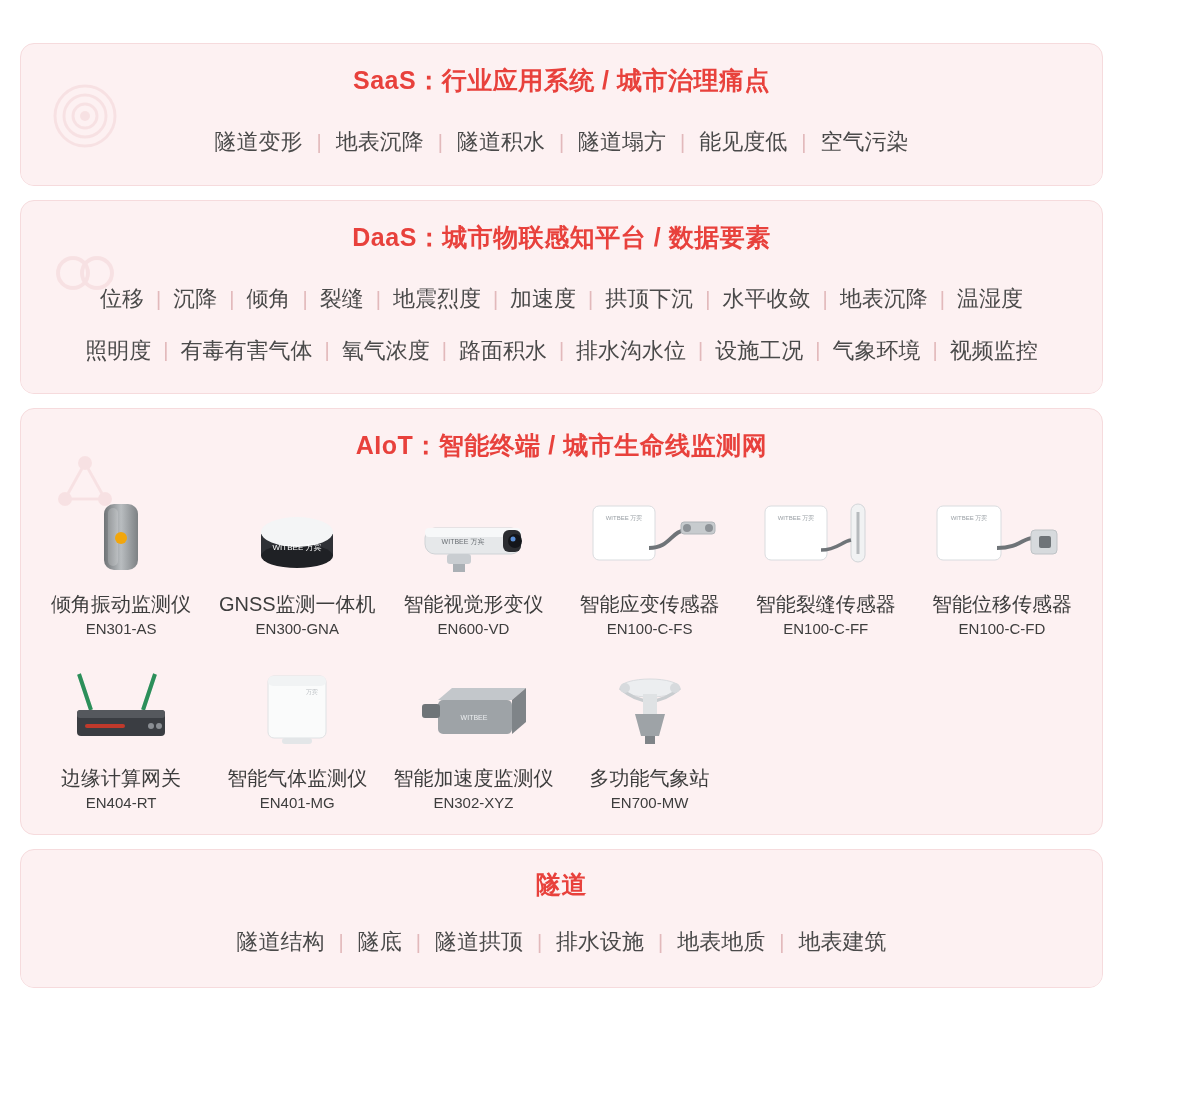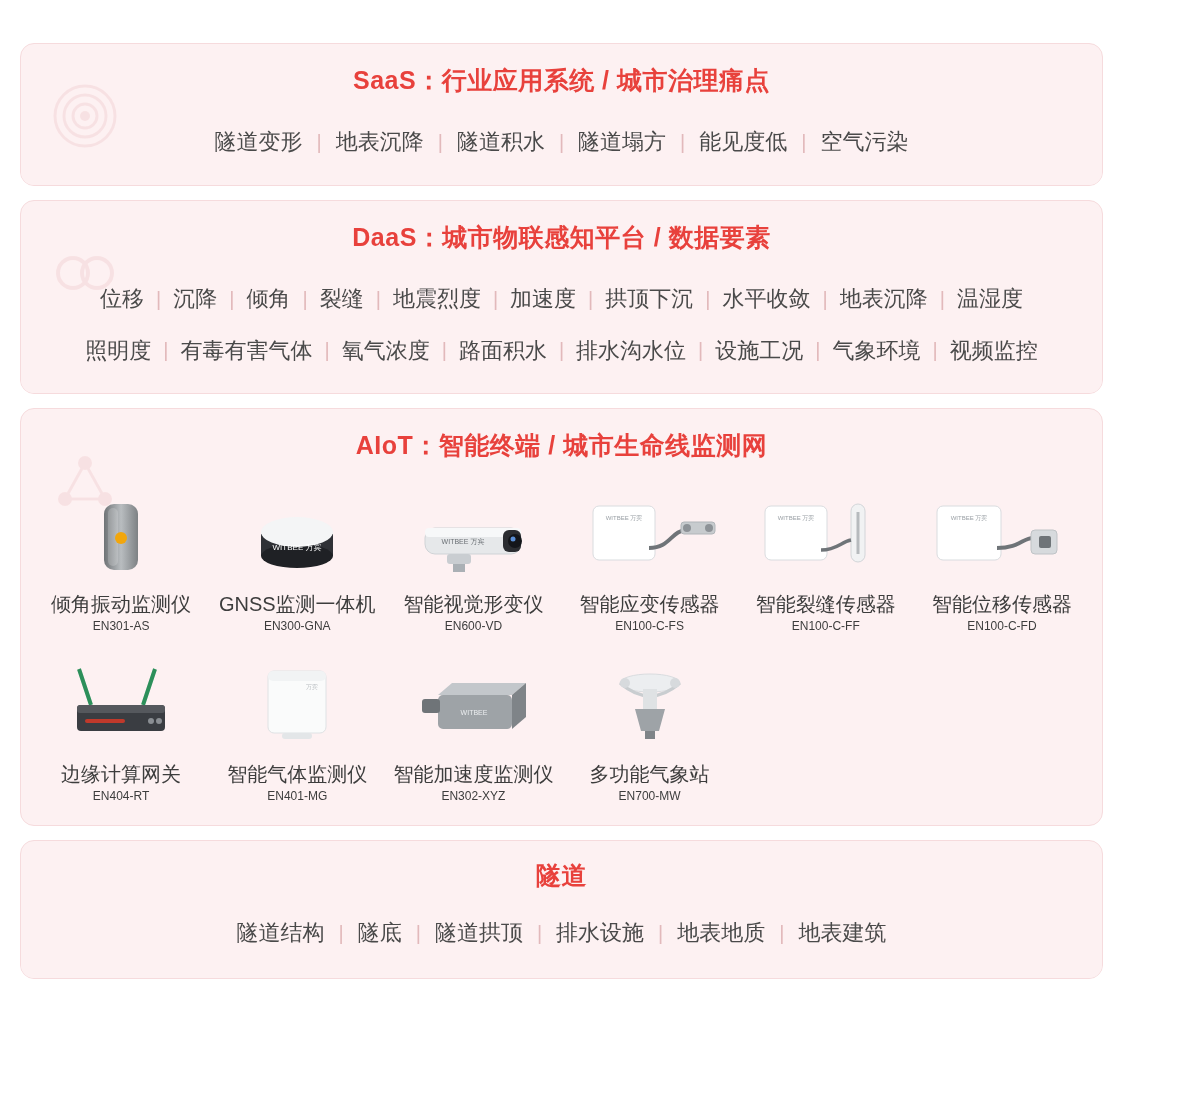--- a/index.html
+++ b/index.html
@@ -94,21 +94,21 @@
     margin-bottom: 8px;
   }
   .device-name {
     font-size: 20px;
     color: #3d3d3d;
     line-height: 1.35;
     text-align: left;
     white-space: nowrap;
   }
   .device-model {
-    font-size: 12px;
+    font-size: 15px;
     color: #3d3d3d;
     line-height: 1.45;
     text-align: center;
     white-space: nowrap;
   }
   .bottom-card .card-title {
     padding-top: 18px;
     padding-bottom: 10px;
   }
   .bottom-card .card-body {

